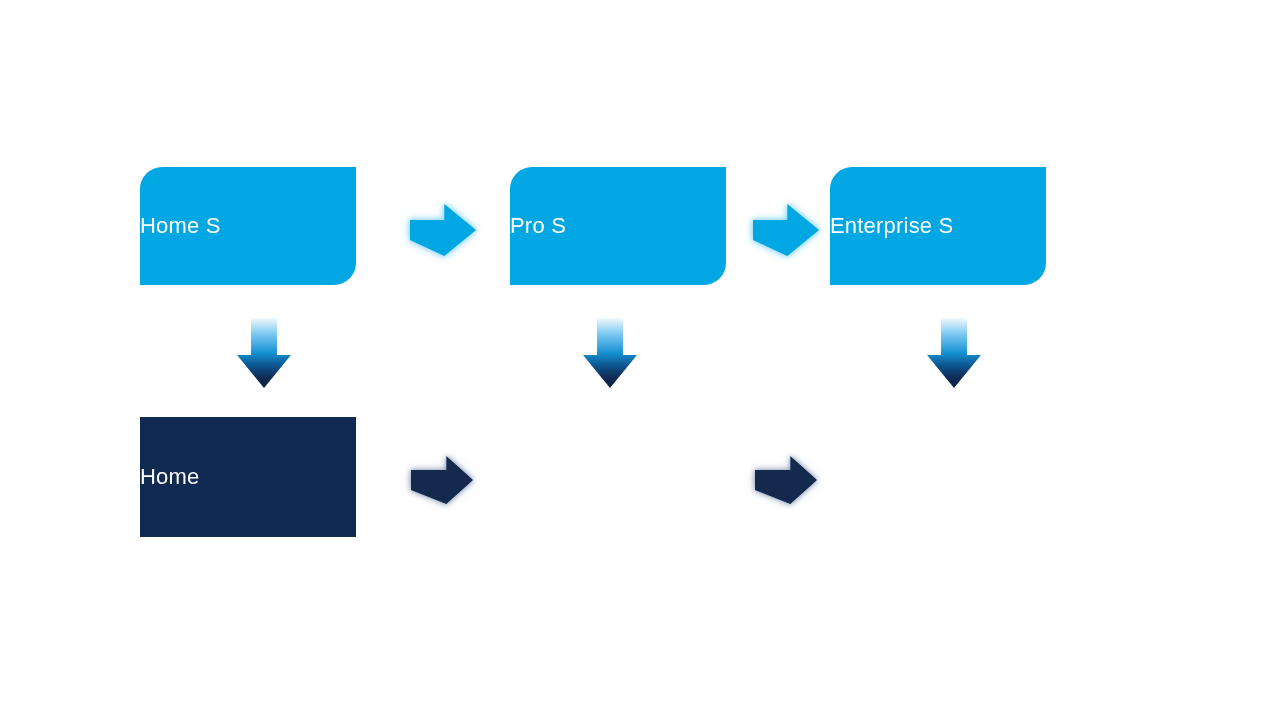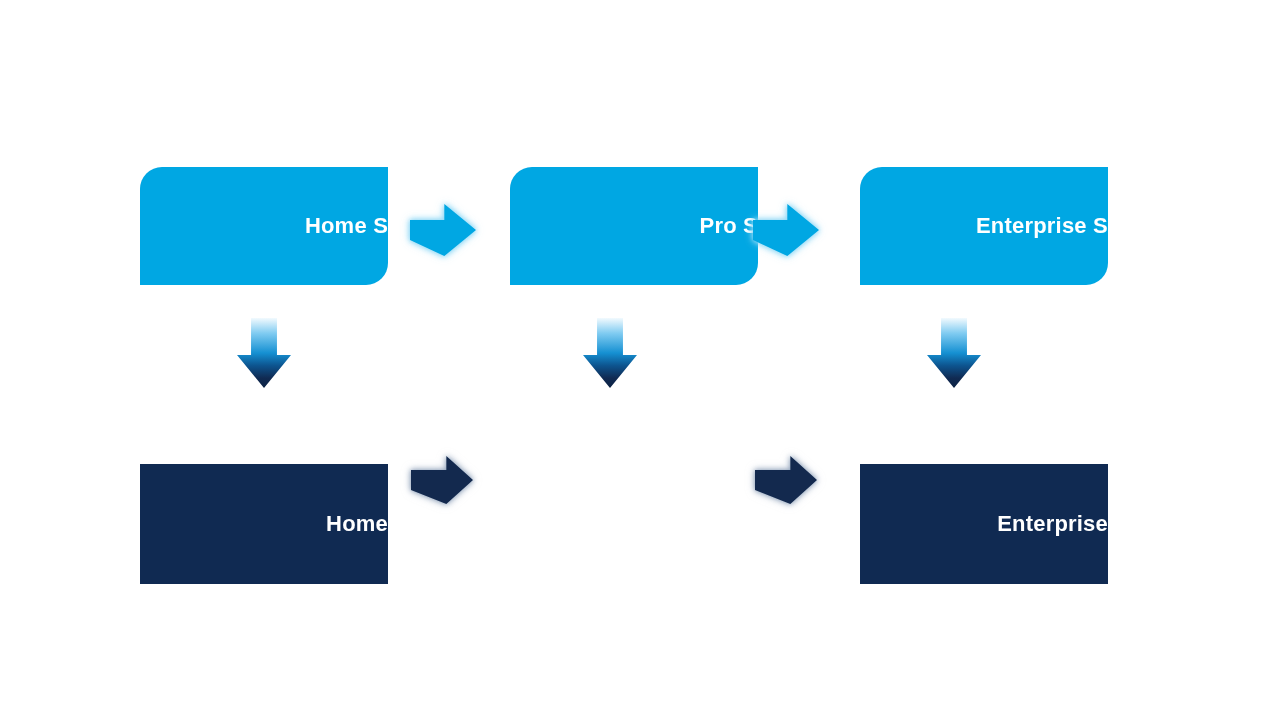--- a/index.html
+++ b/index.html
@@ -9,45 +9,43 @@
   }
   .canvas {
     position: relative;
     width: 1280px;
     height: 720px;
     background: var(--background, #ffffff);
     overflow: hidden;
   }
   .node {
     position: absolute;
-    width: 248px;
+    width: 216px;
     display: flex;
     align-items: center;
-    justify-content: flex-end;
+    justify-content: flex-start;
     color: var(--node-text, #ffffff);
     font-size: 22px;
     letter-spacing: 0.2px;
     text-align: center;
-    font-weight: bold;
   }
   .node.top {
     top: 167px;
     height: 118px;
     background: var(--top-fill, #00a7e3);
     border-radius: 22px 0 22px 0;
   }
   .node.bottom {
     top: 417px;
     height: 120px;
     background: var(--dark-fill, #102a52);
-    margin-top: 47px;
   }
   .c1 { left: 140px; }
   .c2 { left: 510px; }
-  .c3 { left: 860px; }
+  .c3 { left: 830px; }
 
   
   .hglow { position: absolute; }
   .hglow.lightg {
     top: 204px; width: 66px; height: 52px;
     filter: drop-shadow(0 0 2.5px var(--light-arrow-glow, #8fd8f6))
             drop-shadow(0 0 3.5px rgba(143, 216, 246, 0.85));
   }
   .hglow.darkg {
     top: 456px; width: 62px; height: 48px;
@@ -109,23 +107,20 @@
     <div class="rarrow light"></div>
   </div>
 
   <div class="darrow d1"></div>
   <div class="darrow d2"></div>
   <div class="darrow d3"></div>
 
   <div class="node bottom c1">
     <span class="node-label">Home</span>
   </div>
-  <div class="node bottom c3">
-    <span class="node-label">Enterprise</span>
-  </div>
 
   <div class="hglow darkg g1d">
     <div class="rarrow dark"></div>
   </div>
   <div class="hglow darkg g2d">
     <div class="rarrow dark"></div>
   </div>
 
 </div>
 

